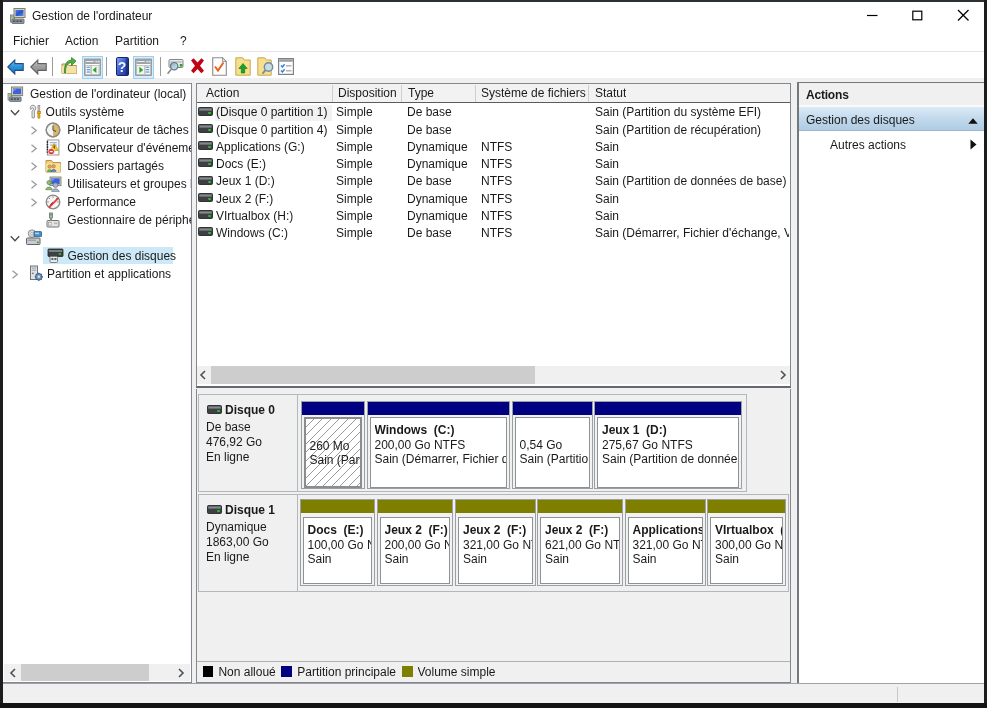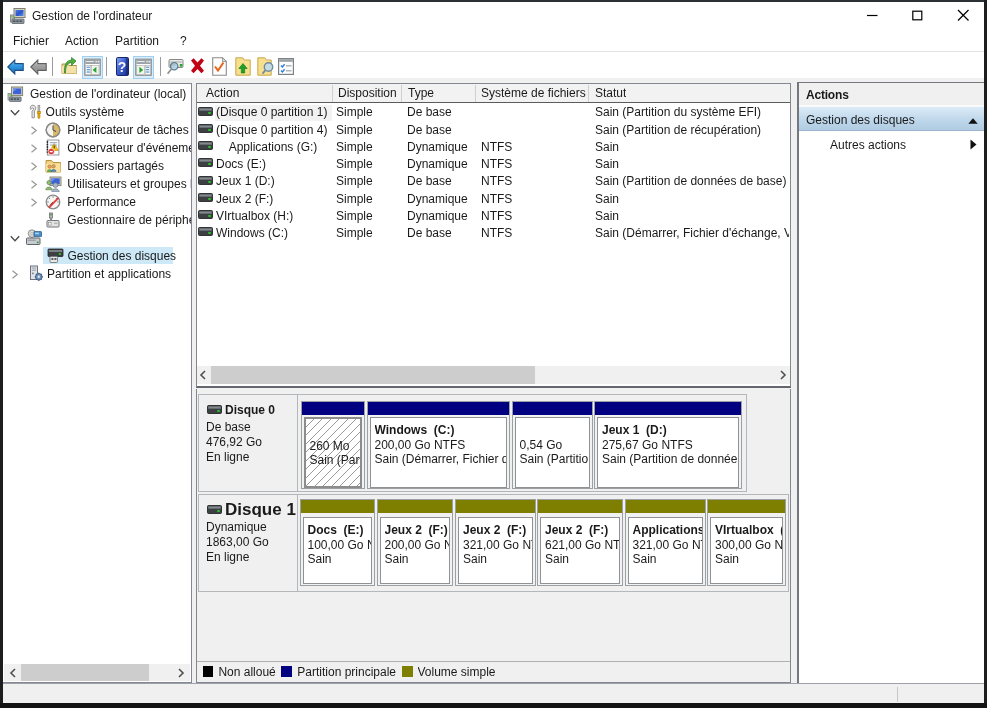--- a/index.html
+++ b/index.html
@@ -361,21 +361,21 @@
 <div class="ab nw" style="left:216px;top:121.5px;width:114px;height:17px;line-height:17px;">(Disque 0 partition 4)</div>
 <div class="ab nw" style="left:336px;top:121.5px;height:17px;line-height:17px;">Simple</div>
 <div class="ab nw" style="left:407px;top:121.5px;height:17px;line-height:17px;">De base</div>
 <div class="ab nw" style="left:481px;top:121.5px;height:17px;line-height:17px;"></div>
 <div class="ab nw" style="left:595px;top:121.5px;width:194px;height:17px;line-height:17px;">Sain (Partition de récupération)</div>
 <svg class="ab" style="left:198px;top:141.0px;" width="15" height="9" viewBox="0 0 15 9">
 <rect x="0.5" y="0.5" width="14" height="8" rx="1" fill="#3c4043" stroke="#17191b" stroke-width="0.8"></rect>
 <rect x="1.3" y="1.4" width="12.4" height="2.2" fill="#81888e"></rect>
 <rect x="10.3" y="5" width="2.4" height="2" fill="#27c427"></rect>
 </svg>
-<div class="ab nw" style="left:216px;top:138.8px;width:114px;height:17px;line-height:17px;text-align:center;">Applications (G:)</div>
+<div class="ab nw" style="left:216px;top:138.8px;width:114px;height:17px;line-height:17px;">Applications (G:)</div>
 <div class="ab nw" style="left:336px;top:138.8px;height:17px;line-height:17px;">Simple</div>
 <div class="ab nw" style="left:407px;top:138.8px;height:17px;line-height:17px;">Dynamique</div>
 <div class="ab nw" style="left:481px;top:138.8px;height:17px;line-height:17px;">NTFS</div>
 <div class="ab nw" style="left:595px;top:138.8px;width:194px;height:17px;line-height:17px;">Sain</div>
 <svg class="ab" style="left:198px;top:158.25px;" width="15" height="9" viewBox="0 0 15 9">
 <rect x="0.5" y="0.5" width="14" height="8" rx="1" fill="#3c4043" stroke="#17191b" stroke-width="0.8"></rect>
 <rect x="1.3" y="1.4" width="12.4" height="2.2" fill="#81888e"></rect>
 <rect x="10.3" y="5" width="2.4" height="2" fill="#27c427"></rect>
 </svg>
 <div class="ab nw" style="left:216px;top:156.1px;width:114px;height:17px;line-height:17px;">Docs (E:)</div>
@@ -470,21 +470,21 @@
     <div class="ab nw" style="left:4px;top:20.5px;height:13px;line-height:13px;width:137.5px;">275,67 Go NTFS</div>
     <div class="ab nw" style="left:4px;top:35px;height:13px;line-height:13px;width:137.5px;">Sain (Partition de données de base)</div>
   </div>
 <div class="ab" style="left:197.5px;top:494px;width:591px;height:98px;background:#f0f0f0;border:1px solid #b4b7ba;box-sizing:border-box;"></div>
 <div class="ab" style="left:296.5px;top:494px;width:1px;height:98px;background:#b4b7ba;"></div>
 <svg class="ab" style="left:207px;top:504.5px;" width="15" height="9" viewBox="0 0 15 9">
 <rect x="0.5" y="0.5" width="14" height="8" rx="1" fill="#3c4043" stroke="#17191b" stroke-width="0.8"></rect>
 <rect x="1.3" y="1.4" width="12.4" height="2.2" fill="#81888e"></rect>
 <rect x="10.3" y="5" width="2.4" height="2" fill="#27c427"></rect>
 </svg>
-<div class="ab nw b" style="left:225px;top:503px;height:14px;line-height:14px;font-size:17px;">Disque 1</div>
+<div class="ab nw b" style="left:225px;top:503px;height:14px;line-height:14px;font-size:12px;">Disque 1</div>
 <div class="ab nw" style="left:206px;top:520.5px;height:13px;line-height:13px;">Dynamique</div>
 <div class="ab nw" style="left:206px;top:535.5px;height:13px;line-height:13px;">1863,00 Go</div>
 <div class="ab nw" style="left:206px;top:550.5px;height:13px;line-height:13px;">En ligne</div>
 <div class="ab" style="left:299.5px;top:499px;width:75.5px;height:87px;border:1px solid #9ba0a5;background:#f2f2f2;box-sizing:border-box;"></div>
 <div class="ab" style="left:300.5px;top:500px;width:73.5px;height:13px;background:#7e7e00;"></div>
 <div class="ab" style="left:302.5px;top:517px;width:69.5px;height:66.5px;box-sizing:border-box;border:1px solid #8e9295;background:#fff;overflow:hidden;">
     <div class="ab nw b" style="left:4px;top:6px;height:13px;line-height:13px;width:63.5px;">Docs&nbsp;&nbsp;(E:)</div>
     <div class="ab nw" style="left:4px;top:20.5px;height:13px;line-height:13px;width:65.5px;">100,00 Go NTFS</div>
     <div class="ab nw" style="left:4px;top:35px;height:13px;line-height:13px;width:65.5px;">Sain</div>
   </div>

